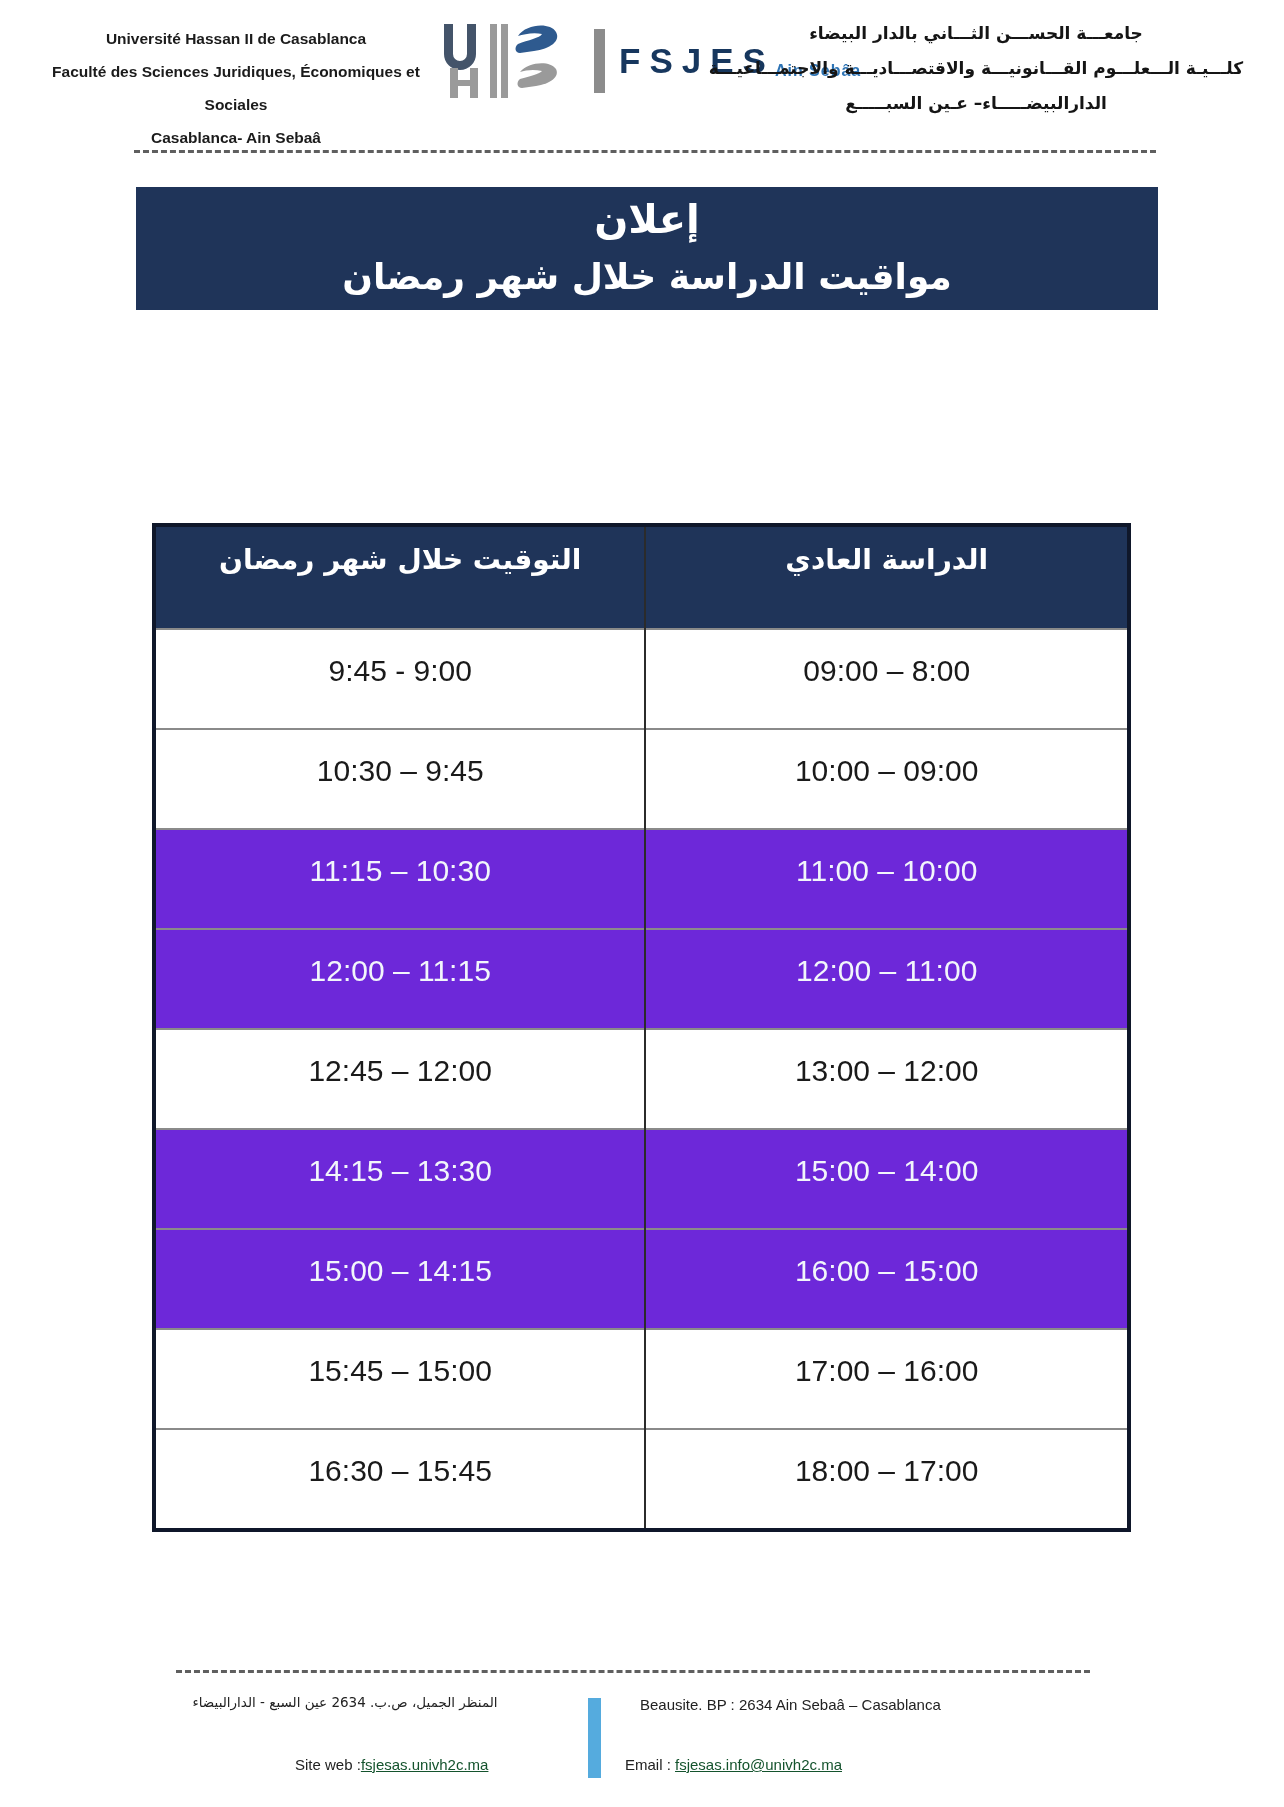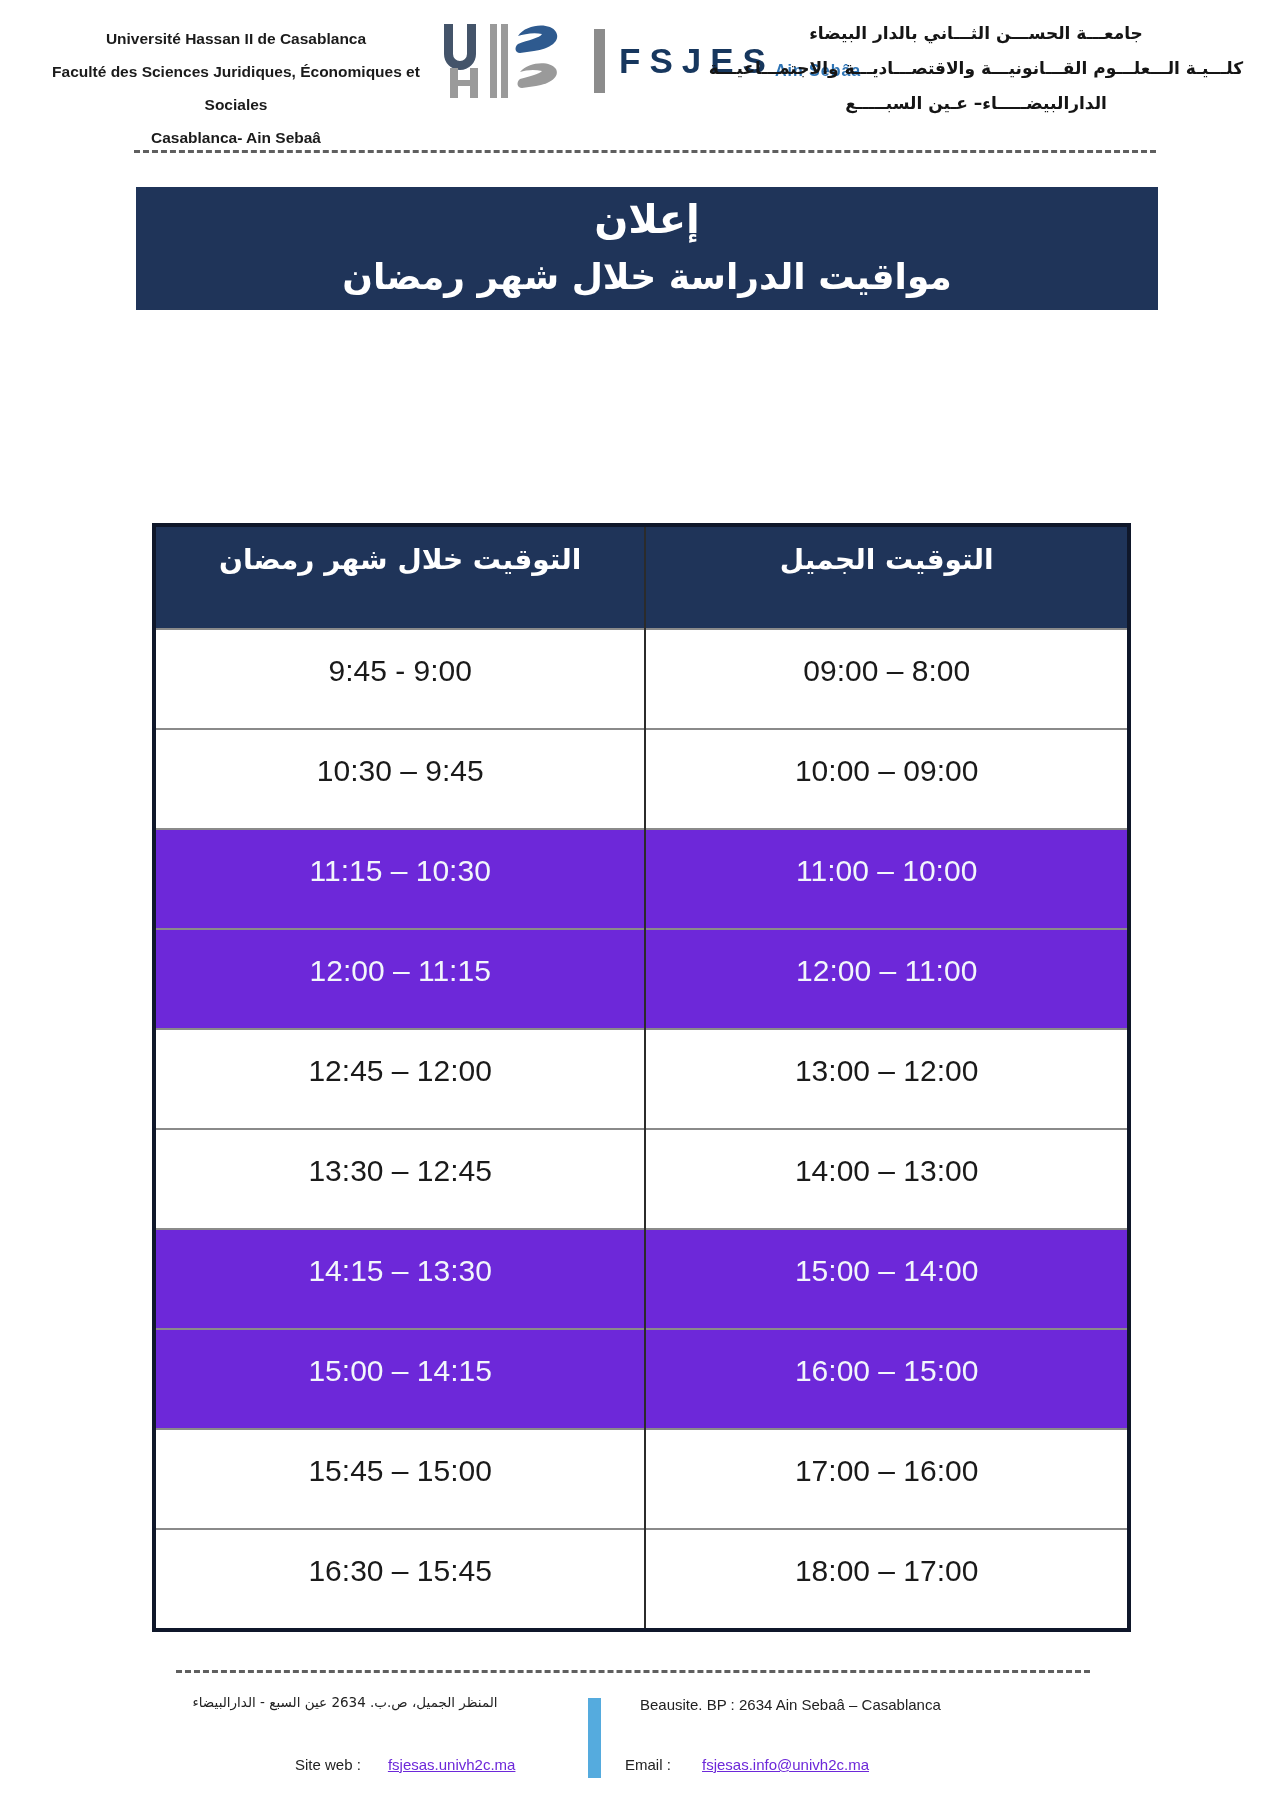--- a/index.html
+++ b/index.html
@@ -58,21 +58,21 @@
   }
   .times-table tr.hl td{background:#6d28d9;color:#f2f6fb;}
 
   
   .addr-ar{position:absolute;left:185px;top:1694px;width:320px;text-align:center;
     font-size:13.5px;color:#222;}
   .addr-en{position:absolute;left:640px;top:1696px;font-size:15px;color:#222;}
   .blue-bar{position:absolute;left:588px;top:1698px;width:13px;height:80px;background:#55abde;}
   .site-line{position:absolute;left:295px;top:1756px;font-size:15px;color:#222;}
   .email-line{position:absolute;left:625px;top:1756px;font-size:15px;color:#222;}
-  a.doc-link{color:#6d28d9;text-decoration:underline;margin-left:27px;}
+  a.doc-link{color:#14532d;text-decoration:underline;}
 </style>
 </head>
 <body>
 
 <div class="hdr-left">
   <div>Université Hassan II de Casablanca</div>
   <div>Faculté des Sciences Juridiques, Économiques et Sociales</div>
   <div>Casablanca- Ain Sebaâ</div>
 </div>
 
@@ -111,21 +111,21 @@
 </div>
 
 <table class="times-table">
   <colgroup>
       <col class="c-ram">
       <col class="c-norm">
     </colgroup>
   <thead>
     <tr>
       <th class="arabic">التوقيت خلال شهر رمضان</th>
-      <th class="arabic">التوقيت الجميل</th>
+      <th class="arabic">الدراسة العادي</th>
     </tr>
   </thead>
   <tbody id="table-body">
       <tr>
     <td>9:45 - 9:00</td>
     <td>09:00 – 8:00</td>
   </tr>
       <tr>
     <td>10:30 – 9:45</td>
     <td>10:00 – 09:00</td>
@@ -134,24 +134,20 @@
     <td>11:15 – 10:30</td>
     <td>11:00 – 10:00</td>
   </tr>
       <tr class="hl">
     <td>12:00 – 11:15</td>
     <td>12:00 – 11:00</td>
   </tr>
       <tr>
     <td>12:45 – 12:00</td>
     <td>13:00 – 12:00</td>
-  </tr>
-      <tr>
-    <td>13:30 – 12:45</td>
-    <td>14:00 – 13:00</td>
   </tr>
       <tr class="hl">
     <td>14:15 – 13:30</td>
     <td>15:00 – 14:00</td>
   </tr>
       <tr class="hl">
     <td>15:00 – 14:15</td>
     <td>16:00 – 15:00</td>
   </tr>
       <tr>

